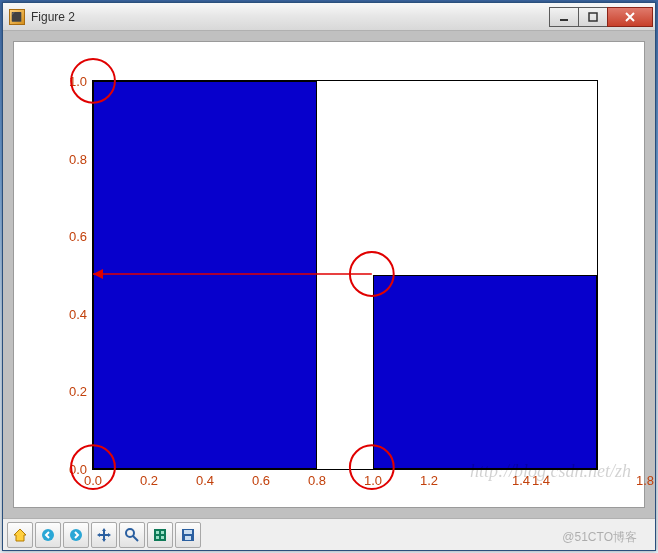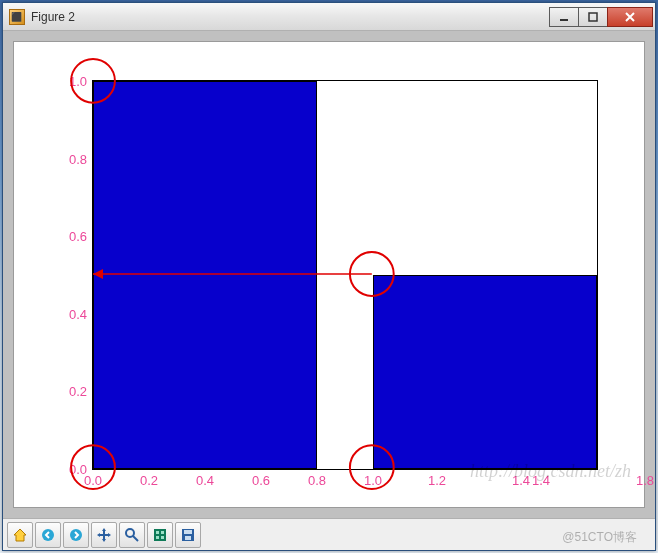--- a/index.html
+++ b/index.html
@@ -80,21 +80,21 @@
     background: #fff;
   }
   .rect {
     position: absolute;
     background: #0700cc;
     border: 0.5px solid #000;
   }
   .tick-x, .tick-y {
     position: absolute;
     font-size: 13px;
-    color: #ec4899;
+    color: #c2410c;
   }
   .tick-y { right: 100%; margin-right: 6px; transform: translateY(-50%); }
   .tick-x { top: 100%; margin-top: 4px; transform: translateX(-50%); }
 
   .toolbar {
     height: 32px;
     background: #efefef;
     border-top: 1px solid #b0b0b0;
     display: flex;
     align-items: center;
@@ -167,21 +167,21 @@
           <div class="tick-y" style="top: 232.8px;">0.4</div>
           <div class="tick-y" style="top: 155.2px;">0.6</div>
           <div class="tick-y" style="top: 77.6px;">0.8</div>
           <div class="tick-y" style="top: 0px;">1.0</div>
           <div class="tick-x" style="left: 0px;">0.0</div>
           <div class="tick-x" style="left: 56px;">0.2</div>
           <div class="tick-x" style="left: 112px;">0.4</div>
           <div class="tick-x" style="left: 168px;">0.6</div>
           <div class="tick-x" style="left: 224px;">0.8</div>
           <div class="tick-x" style="left: 280px;">1.0</div>
-          <div class="tick-x" style="left: 344px;">1.2</div>
+          <div class="tick-x" style="left: 336px;">1.2</div>
           <div class="tick-x" style="left: 416px; margin-left: 12px;">1.4</div>
           <div class="tick-x" style="left: 448px;">1.4</div>
           <div class="tick-x" style="left: 504px; margin-left: 48px;">1.8</div>
         </div>
       <svg id="overlay" style="position:absolute;left:0;top:0;width:100%;height:100%;pointer-events:none" viewBox="0 0 632 467">
           <circle cx="79" cy="39" r="22" fill="none" stroke="#e00000" stroke-width="2"></circle>
           <circle cx="79" cy="427" r="22" fill="none" stroke="#e00000" stroke-width="2"></circle>
           <circle cx="359" cy="427" r="22" fill="none" stroke="#e00000" stroke-width="2"></circle>
           <circle cx="359" cy="233" r="22" fill="none" stroke="#e00000" stroke-width="2"></circle>
           <line x1="359" y1="233" x2="79" y2="233" stroke="#e00000" stroke-width="1.5"></line>

